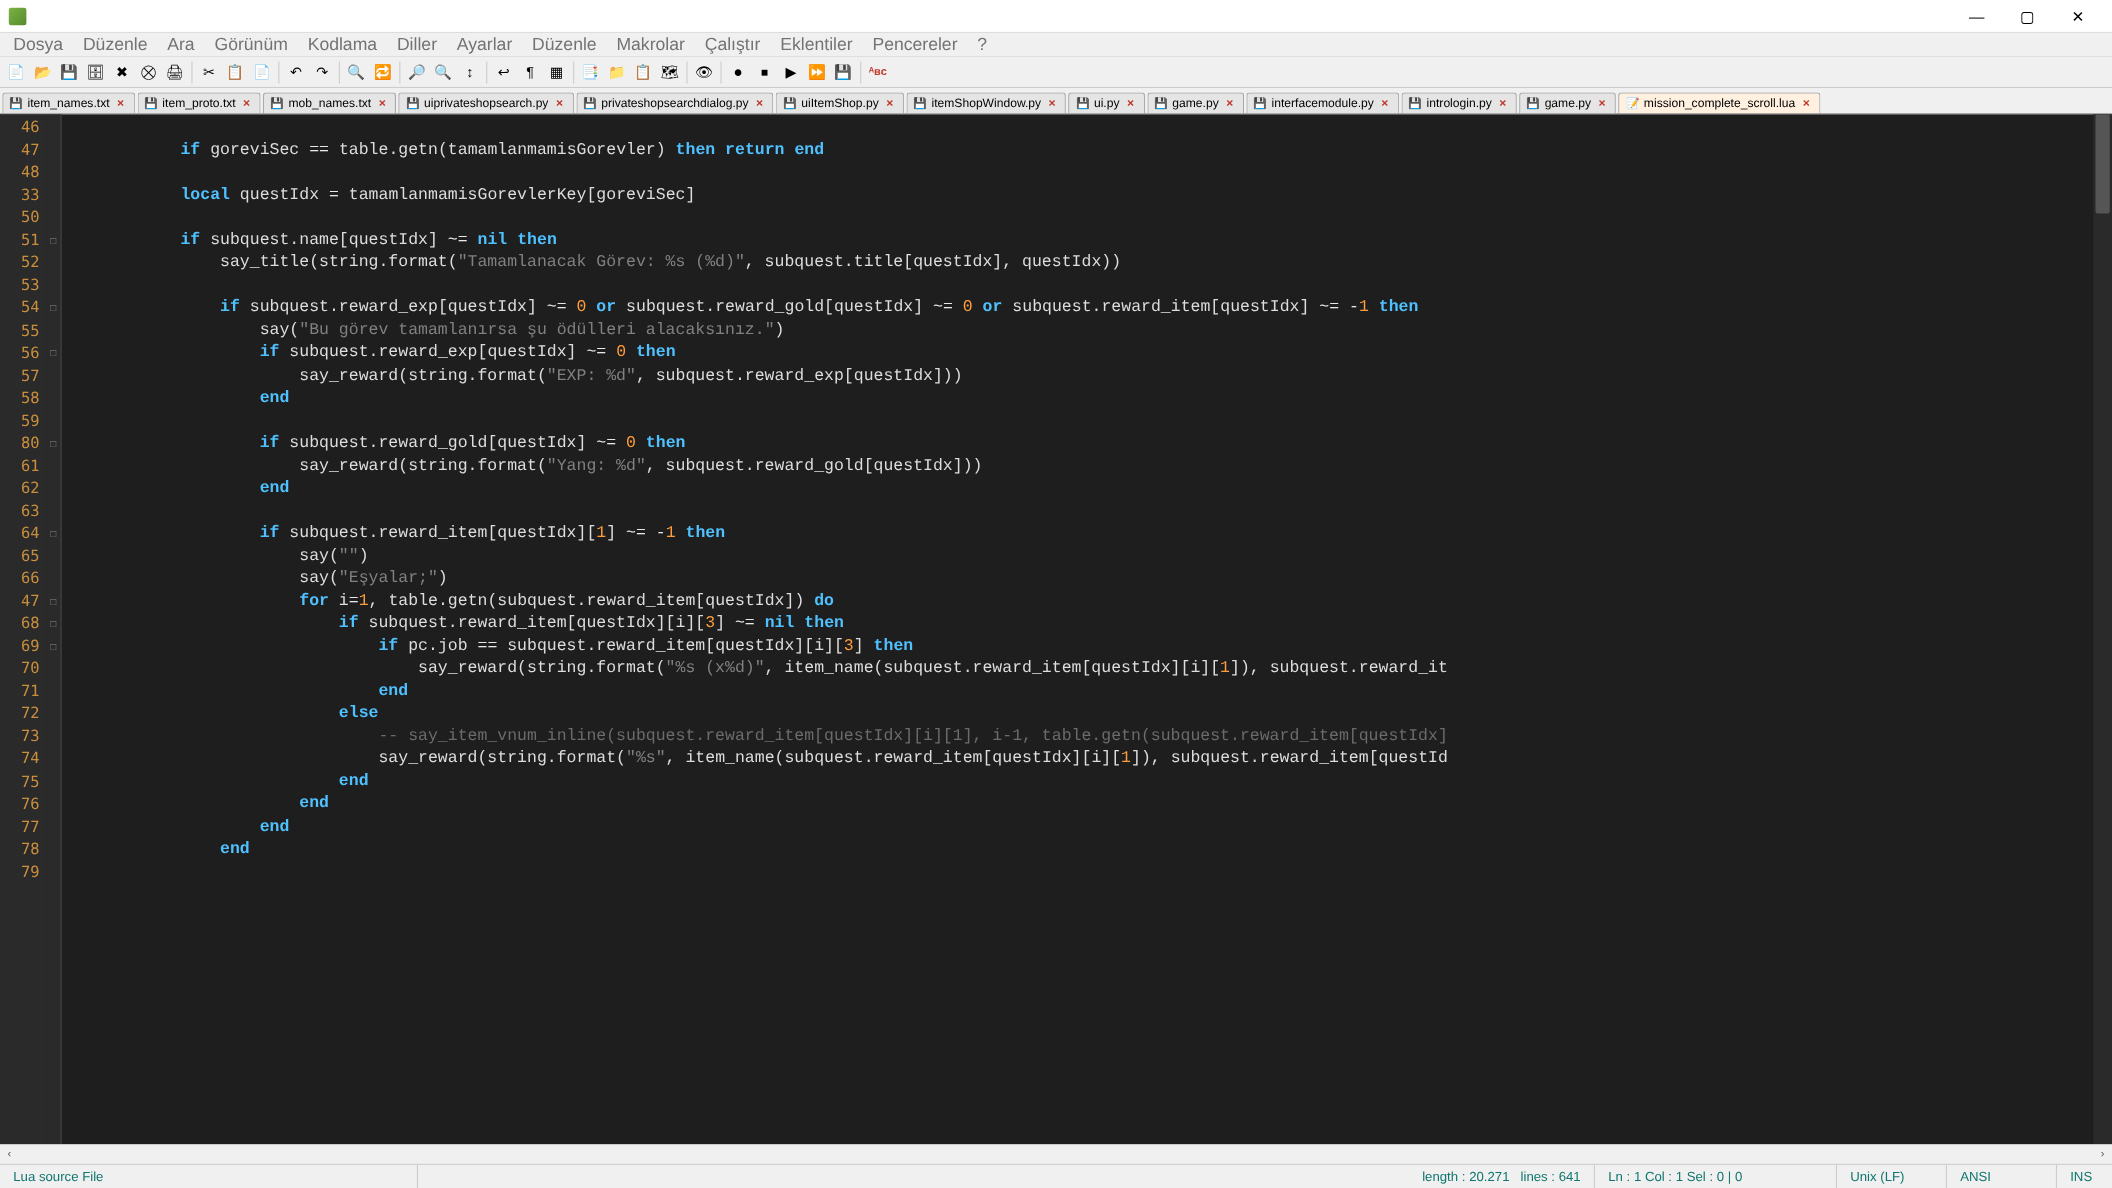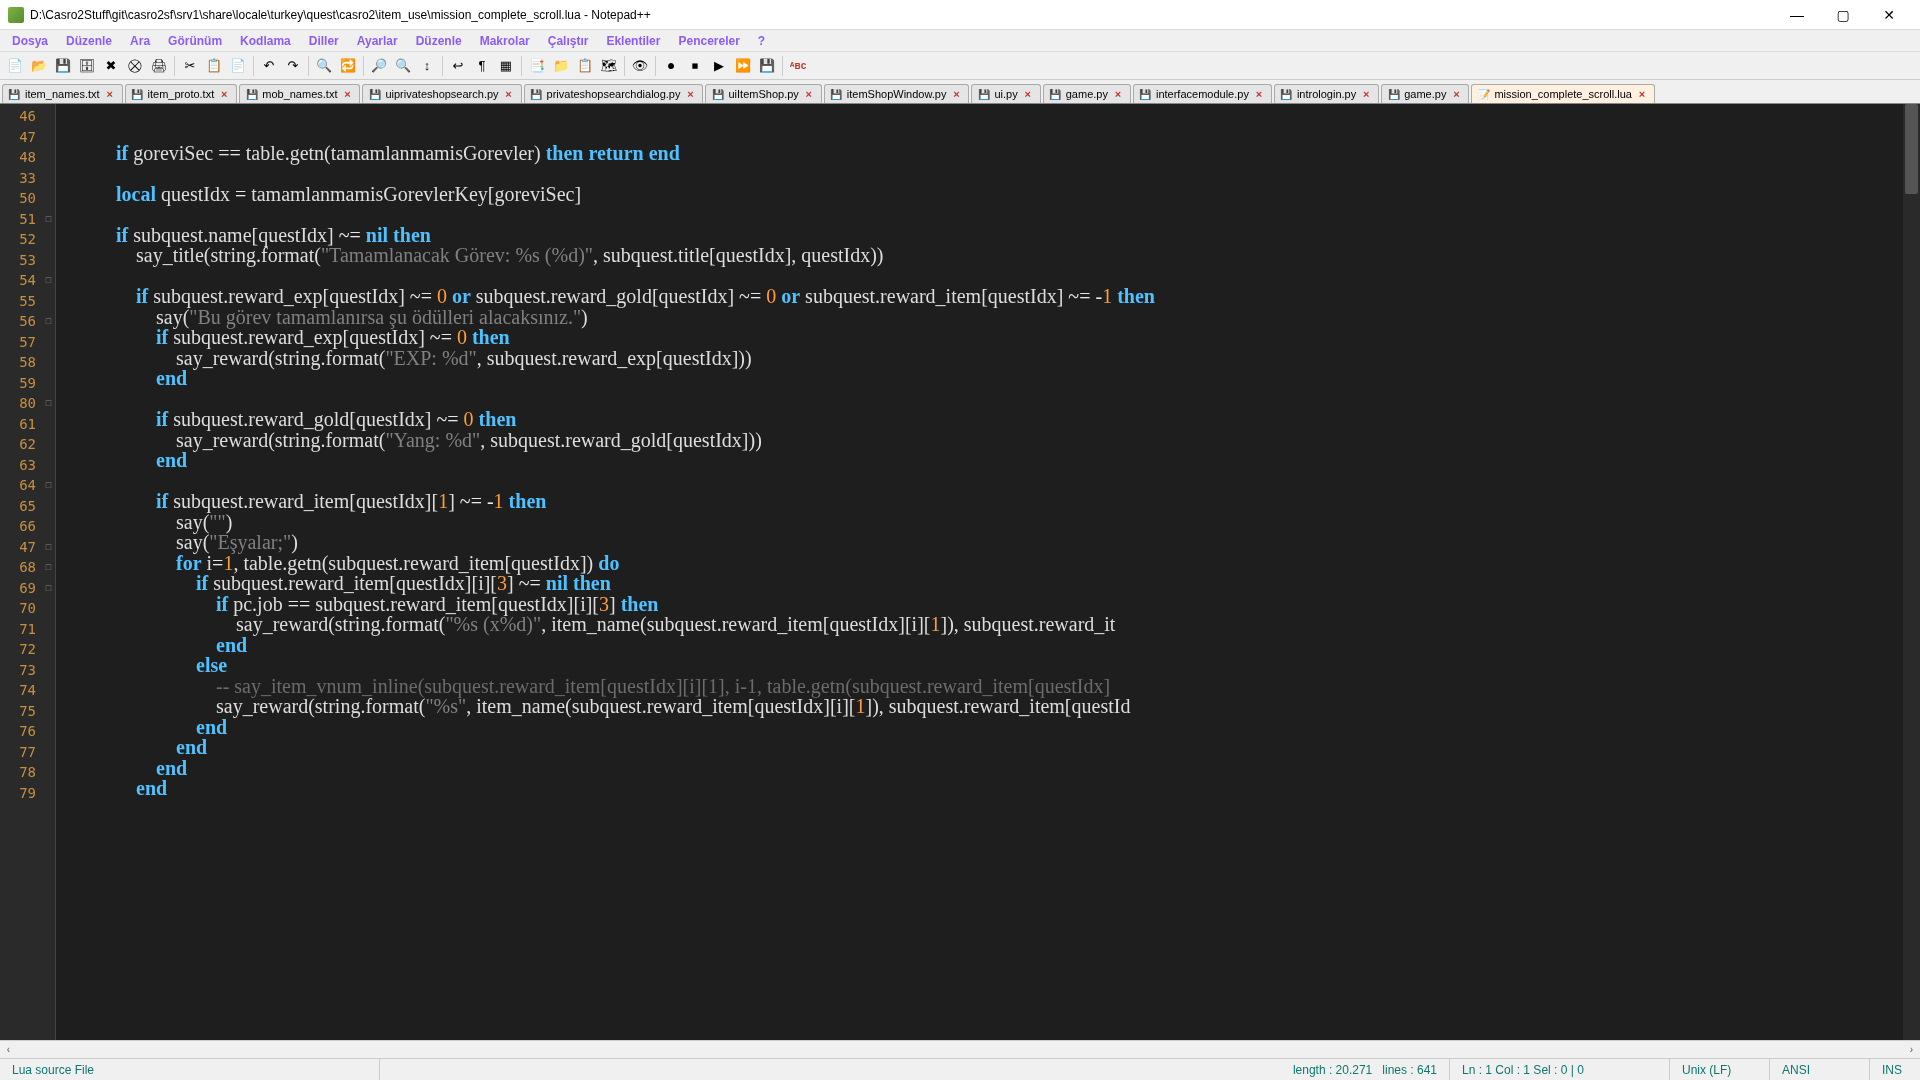--- a/index.html
+++ b/index.html
@@ -6,38 +6,38 @@
 body { font-family: "Segoe UI", Tahoma, sans-serif; font-size: 12px; background: #f0f0f0; overflow: hidden; width: 1920px; height: 1080px; }
 
 .titlebar { height: 30px; background: #fff; display: flex; align-items: center; padding: 0 8px; justify-content: space-between; border-bottom: 1px solid #ddd; }
 .titlebar-left { display: flex; align-items: center; gap: 6px; }
 .titlebar-icon { width: 16px; height: 16px; background: linear-gradient(135deg,#7cb342,#558b2f); border-radius: 2px; }
 .titlebar-title { font-size: 12px; color: #000; }
 .titlebar-controls { display: flex; gap: 0; }
 .titlebar-btn { width: 46px; height: 30px; display: flex; align-items: center; justify-content: center; font-size: 14px; color: #000; }
 
 .menubar { height: 22px; background: #f0f0f0; display: flex; align-items: center; padding: 0 4px; gap: 2px; border-bottom: 1px solid #ddd; }
-.menu-item { padding: 2px 8px; font-size: 12px; color: #8b5cf6; font-weight: bold; }
+.menu-item { padding: 2px 8px; font-size: 16px; color: #737373; }
 
 .toolbar { height: 28px; background: #f0f0f0; display: flex; align-items: center; padding: 0 4px; gap: 2px; border-bottom: 1px solid #ccc; }
 .tb-btn { width: 22px; height: 22px; display: flex; align-items: center; justify-content: center; border: 1px solid transparent; font-size: 13px; }
 .tb-sep { width: 1px; height: 20px; background: #ccc; margin: 0 2px; }
 
 .tabbar { height: 24px; background: #f0f0f0; display: flex; align-items: flex-end; padding: 0 2px; border-bottom: 1px solid #888; overflow: hidden; }
 .tab { display: flex; align-items: center; gap: 4px; padding: 3px 6px; background: #e5e5e5; border: 1px solid #aaa; border-bottom: none; border-radius: 3px 3px 0 0; margin-right: 2px; font-size: 11px; white-space: nowrap; }
 .tab.active { background: #fff0e0; }
 .tab-icon { width: 12px; height: 12px; display:inline-flex; align-items:center; justify-content:center; font-size:10px; }
 .tab-close { width: 12px; height: 12px; color: #c0392b; font-weight: bold; display:flex; align-items:center; justify-content:center; font-size:11px; }
 
 .editor-wrap { position: relative; height: calc(1080px - 30px - 22px - 28px - 24px - 18px - 22px); display: flex; background: #1e1e1e; }
 .gutter { width: 42px; background: #2a2a2a; color: #c98f3e; font-family: Consolas, monospace; font-size: 14px; text-align: right; padding-top: 2px; flex-shrink:0; }
 .gutter div { height: 20.5px; padding-right: 6px; line-height:20.5px;text-align:right; }
 .fold { width: 14px; background: #2a2a2a; border-right: 1px solid #444; flex-shrink:0; padding-top:2px; }
 .fold div { height: 20.5px; display:flex; align-items:center; justify-content:center; color:#888; font-size:9px; }
-.code { flex: 1; font-family: Liberation Serif, serif; font-size: 20px; color: #ddd; padding-top: 18px; overflow: hidden; white-space: pre; }
+.code { flex: 1; font-family: Liberation Mono, monospace; font-size: 15px; color: #ddd; padding-top: 2px; overflow: hidden; white-space: pre; }
 .code-line { height: 20.5px; line-height: 20.5px; }
 .kw { color: #4fc1ff; font-weight: bold; }
 .str { color: #808080; }
 .num { color: #ff9d3c; }
 .op { color: #e8e8e8; }
 .cm { color: #6b6b6b; }
 .scroll-v { width: 17px; background: #2a2a2a; flex-shrink:0; position:relative; }
 .scroll-v::after { content:''; position:absolute; top:0; left:2px; width:13px; height:90px; background:#555; border-radius:2px; }
 
 .hscroll { height: 18px; background: #f0f0f0; display:flex; align-items:center; border-top:1px solid #ccc; }
@@ -48,21 +48,20 @@
 .status-seg { padding: 0 12px; border-right: 1px solid #ccc; height:100%; display:flex; align-items:center; }
 .status-seg:first-child { flex: 0 0 380px; }
 .status-spacer { flex:1; }
 </style>
 </head>
 <body>
 
 <div class="titlebar">
   <div class="titlebar-left">
     <div class="titlebar-icon"></div>
-    <div class="titlebar-title">D:\Casro2Stuff\git\casro2sf\srv1\share\locale\turkey\quest\casro2\item_use\mission_complete_scroll.lua - Notepad++</div>
   </div>
   <div class="titlebar-controls">
     <div class="titlebar-btn">—</div>
     <div class="titlebar-btn">▢</div>
     <div class="titlebar-btn close">✕</div>
   </div>
 </div>
 
 <div class="menubar" id="menubar">
     <div class="menu-item">Dosya</div>

